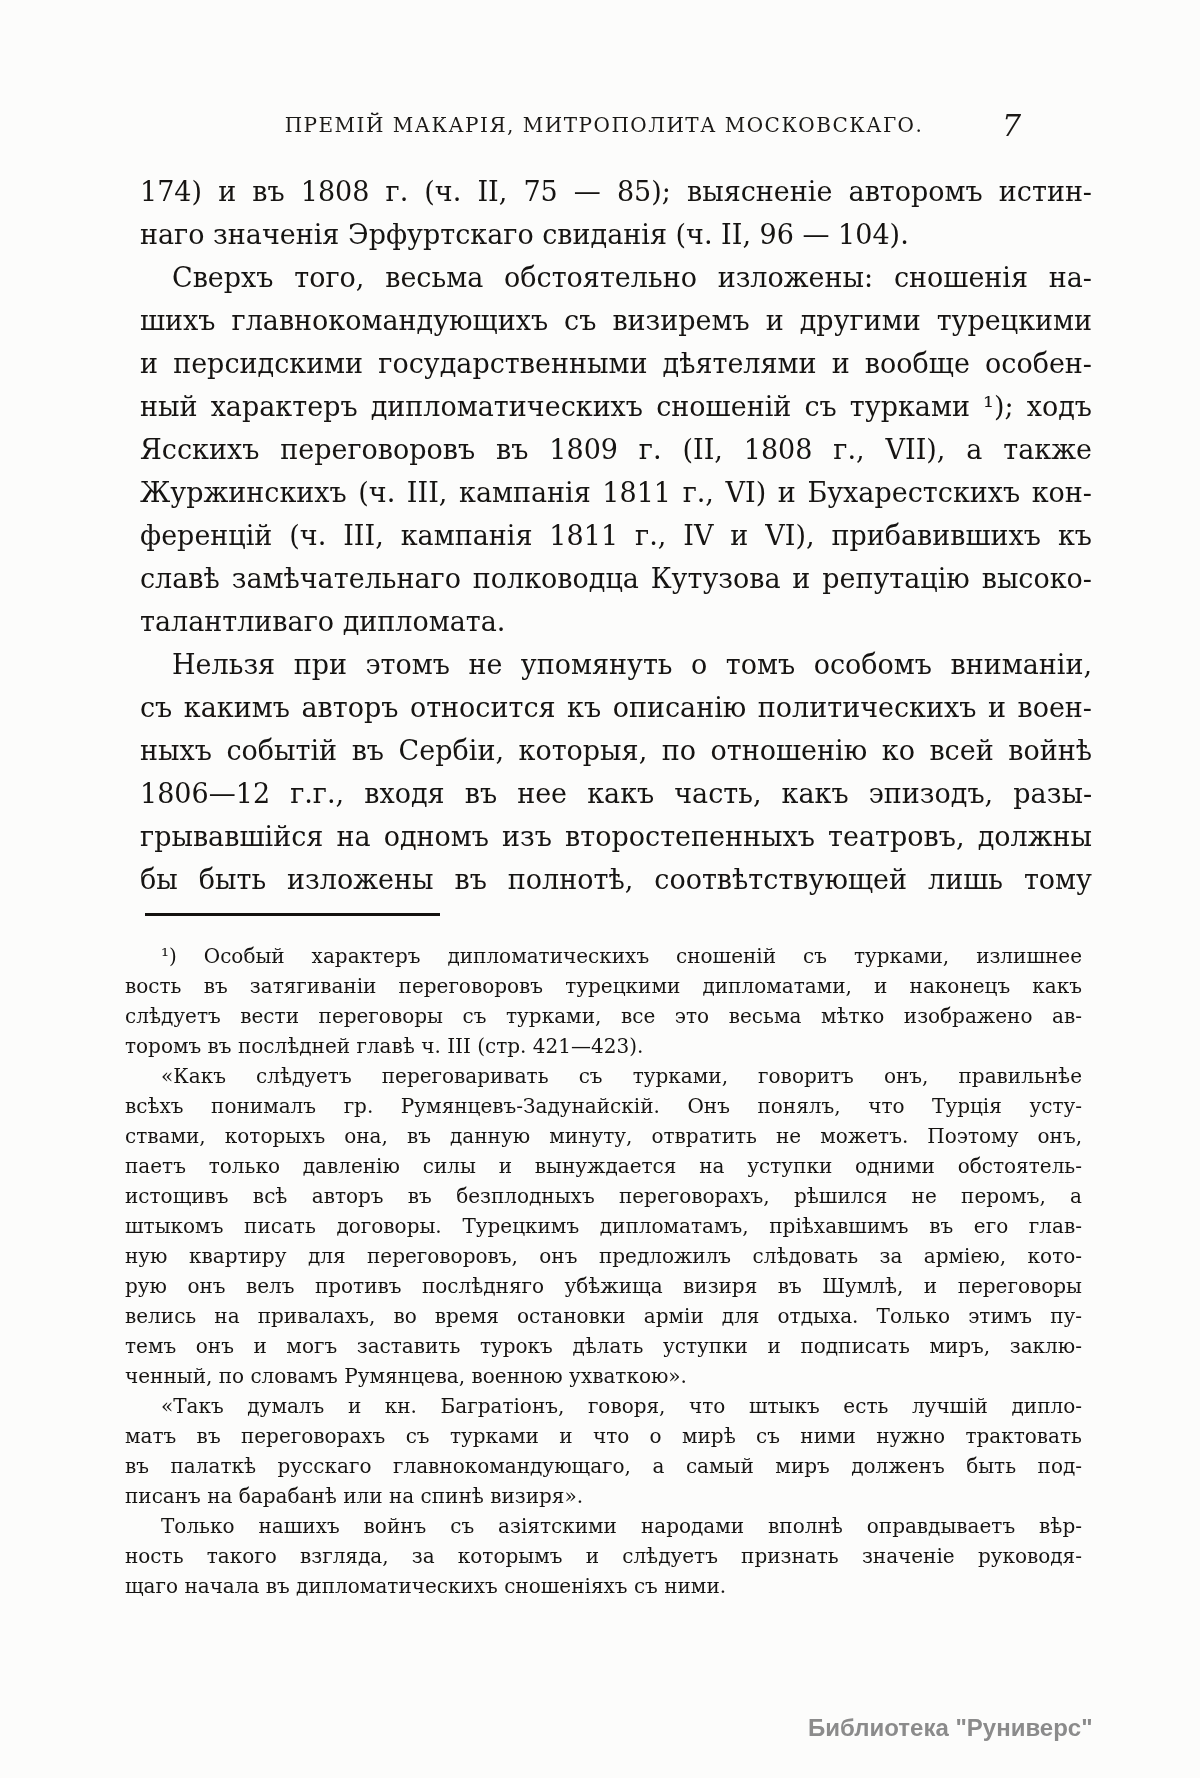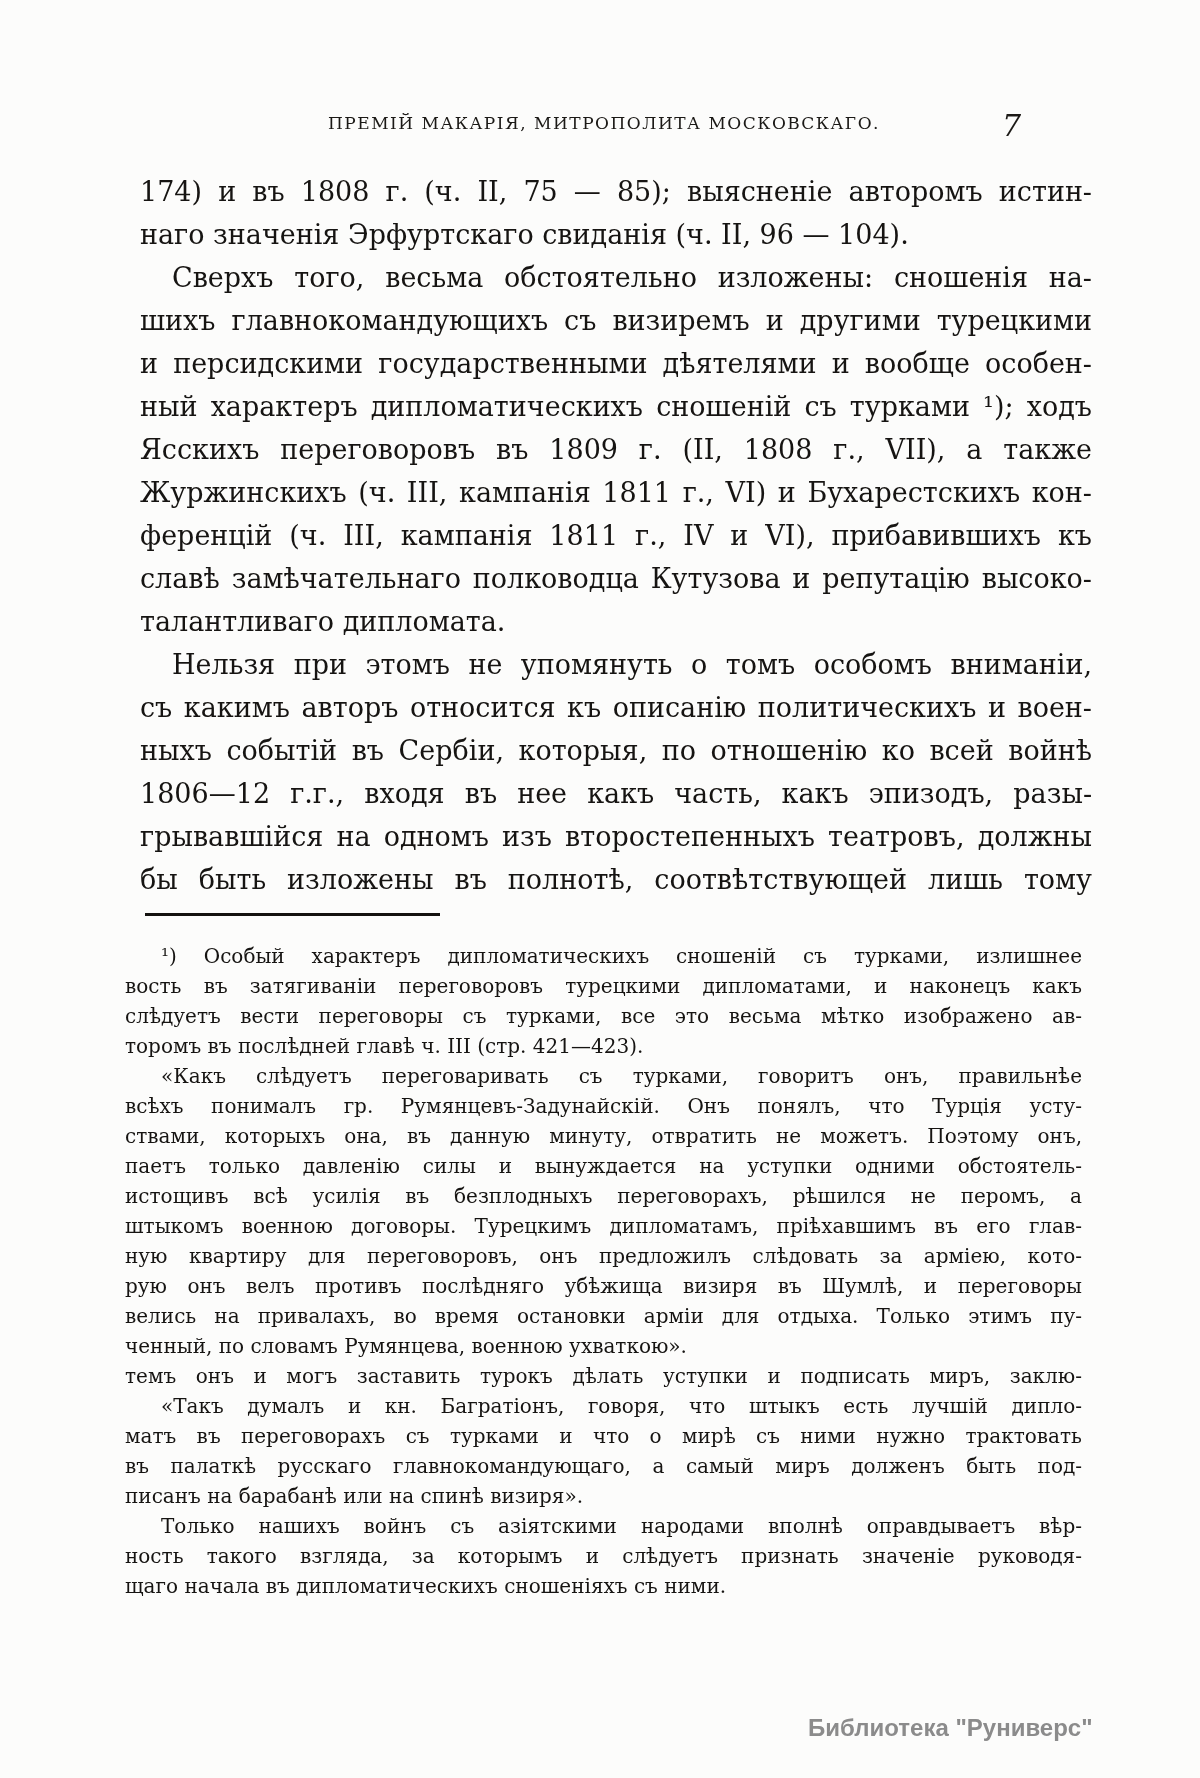--- a/index.html
+++ b/index.html
@@ -9,21 +9,21 @@
     margin:0 auto;
     background:#fcfcfb;
     color:#161412;
     font-family:"DejaVu Serif", serif;
     overflow:hidden;
   }
   .running-head{
     position:absolute;
     top:113px;left:128px;width:952px;
     text-align:center;
-    font-size:17px;
+    font-size:20px;
     letter-spacing:1.5px;
     white-space:nowrap;
     color:#1b1916;
   }
   .page-number{
     position:absolute;
     top:108px;left:1002px;
     font-size:30px;
     font-style:italic;
     color:#1b1916;
@@ -98,27 +98,27 @@
 
   <div class="footnote">
       <div class="tline ind"><span>¹) Особый характеръ дипломатическихъ сношеній съ турками, излишнее</span></div>
       <div class="tline"><span>вость въ затягиваніи переговоровъ турецкими дипломатами, и наконецъ какъ</span></div>
       <div class="tline"><span>слѣдуетъ вести переговоры съ турками, все это весьма мѣтко изображено ав-</span></div>
       <div class="tline noj"><span>торомъ въ послѣдней главѣ ч. III (стр. 421—423).</span></div>
       <div class="tline ind"><span>«Какъ слѣдуетъ переговаривать съ турками, говоритъ онъ, правильнѣе</span></div>
       <div class="tline"><span>всѣхъ понималъ гр. Румянцевъ-Задунайскій.  Онъ понялъ, что Турція усту-</span></div>
       <div class="tline"><span>ствами, которыхъ она, въ данную минуту, отвратить не можетъ. Поэтому онъ,</span></div>
       <div class="tline"><span>паетъ только давленію силы и вынуждается на уступки одними обстоятель-</span></div>
-      <div class="tline"><span>истощивъ всѣ усилія въ безплодныхъ переговорахъ, рѣшился не перомъ, а</span></div>
-      <div class="tline"><span>штыкомъ военною договоры. Турецкимъ дипломатамъ, пріѣхавшимъ въ его глав-</span></div>
+      <div class="tline"><span>истощивъ всѣ авторъ въ безплодныхъ переговорахъ, рѣшился не перомъ, а</span></div>
+      <div class="tline"><span>штыкомъ писать договоры. Турецкимъ дипломатамъ, пріѣхавшимъ въ его глав-</span></div>
       <div class="tline"><span>ную квартиру для переговоровъ, онъ предложилъ слѣдовать за арміею, кото-</span></div>
       <div class="tline"><span>рую онъ велъ противъ послѣдняго убѣжища визиря въ Шумлѣ, и переговоры</span></div>
       <div class="tline"><span>велись на привалахъ, во время остановки арміи для отдыха. Только этимъ пу-</span></div>
+      <div class="tline"><span>темъ онъ и могъ заставить турокъ дѣлать уступки и подписать миръ, заклю-</span></div>
       <div class="tline noj"><span>ченный, по словамъ Румянцева, военною ухваткою».</span></div>
-      <div class="tline"><span>темъ онъ и могъ заставить турокъ дѣлать уступки и подписать миръ, заклю-</span></div>
       <div class="tline ind"><span>«Такъ думалъ и кн. Багратіонъ, говоря, что штыкъ есть лучшій дипло-</span></div>
       <div class="tline"><span>матъ въ переговорахъ съ турками и что о мирѣ съ ними нужно трактовать</span></div>
       <div class="tline"><span>въ палаткѣ русскаго главнокомандующаго, а самый миръ долженъ быть под-</span></div>
       <div class="tline noj"><span>писанъ на барабанѣ или на спинѣ визиря».</span></div>
       <div class="tline ind"><span>Только нашихъ войнъ съ азіятскими народами вполнѣ оправдываетъ вѣр-</span></div>
       <div class="tline"><span>ность такого взгляда, за которымъ и слѣдуетъ признать значеніе руководя-</span></div>
       <div class="tline noj"><span>щаго начала въ дипломатическихъ сношеніяхъ съ ними.</span></div>
     </div>
 
   <div class="watermark">Библиотека "Руниверс"</div>

